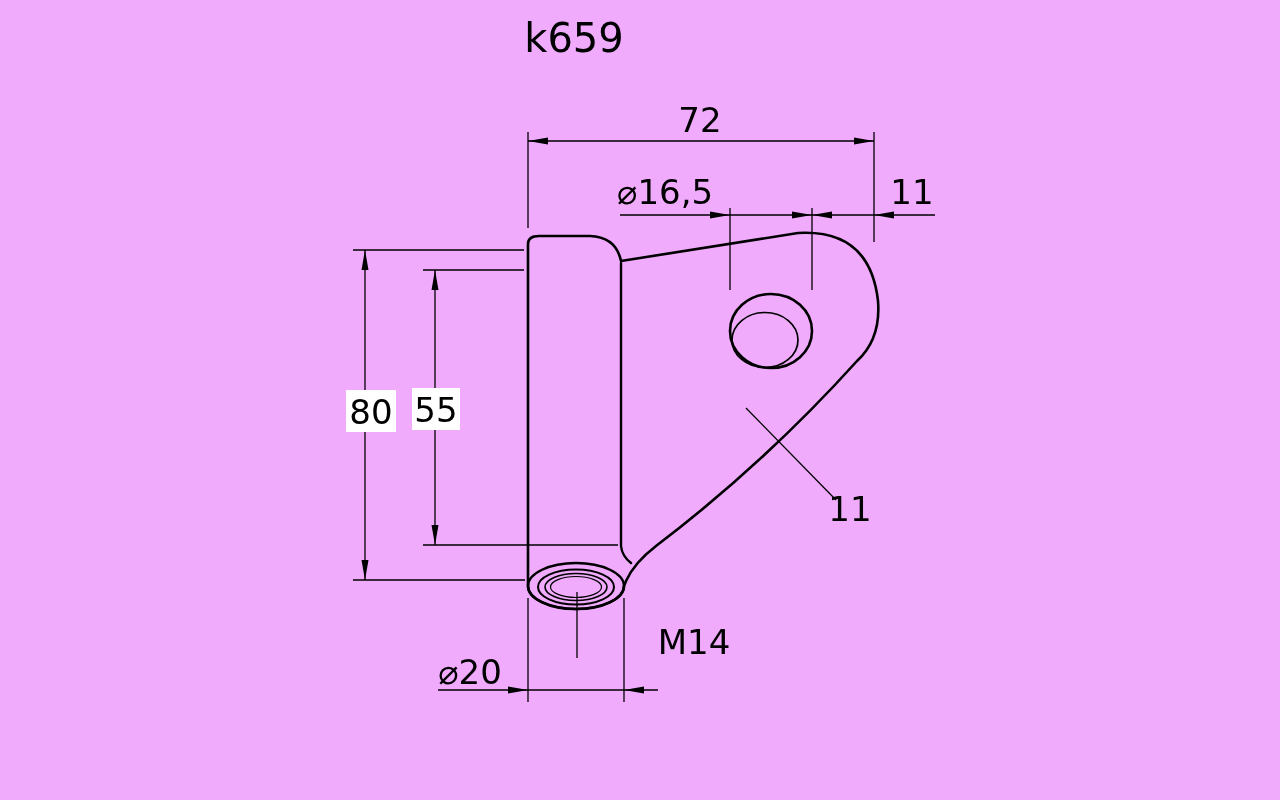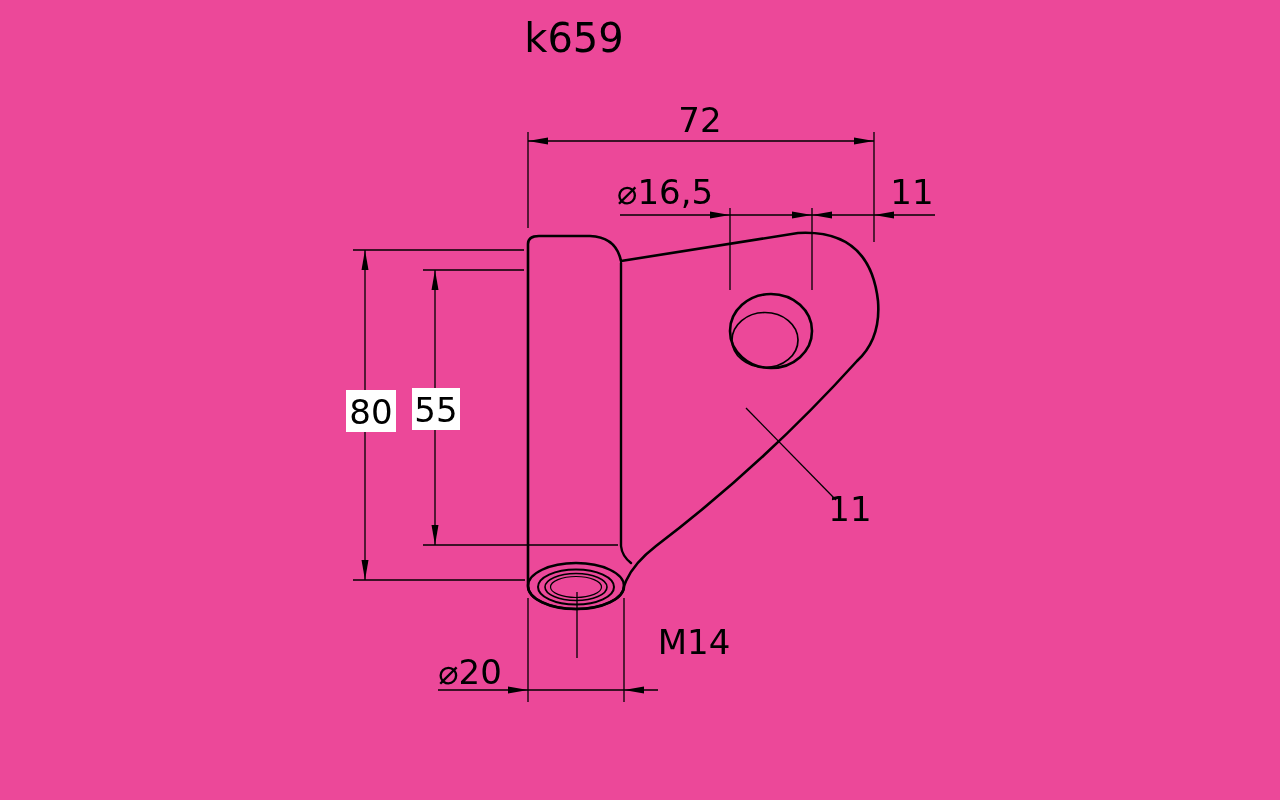--- a/index.html
+++ b/index.html
@@ -4,21 +4,21 @@
 <style>
   html, body {
     margin: 0;
     padding: 0;
     background: #ffffff;
   }
   .canvas {
     position: relative;
     width: 1280px;
     height: 800px;
-    background: #ec4899;
+    background: #f0abfc;
     overflow: hidden;
     font-family: "DejaVu Sans", sans-serif;
   }
   svg text {
     font-family: "DejaVu Sans", "Liberation Sans", sans-serif;
     fill: #000000;
     stroke: none;
   }
   .dim-text {
     font-size: 34px;

